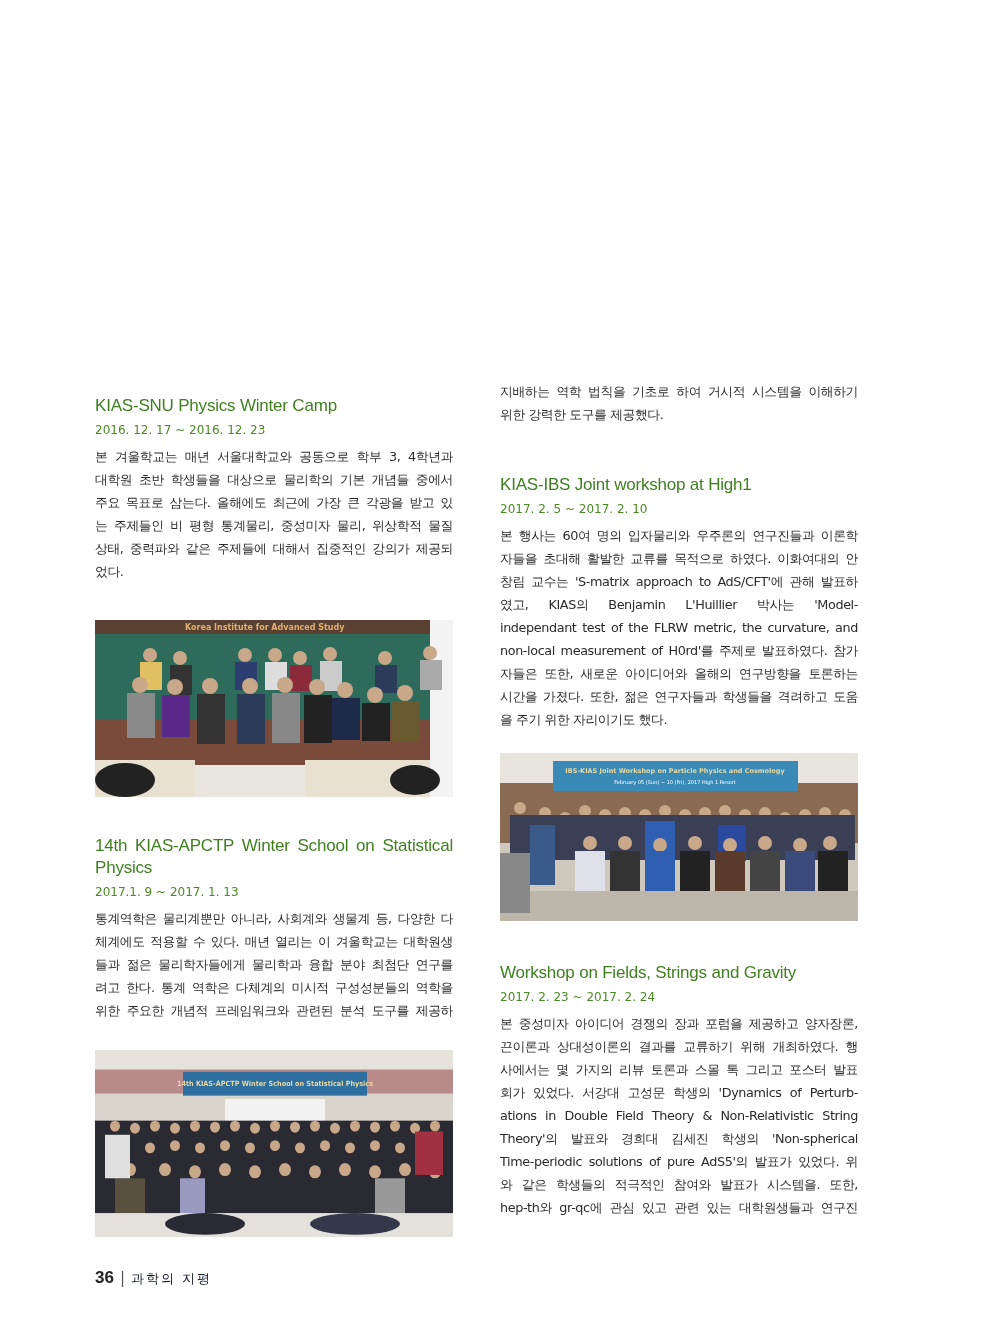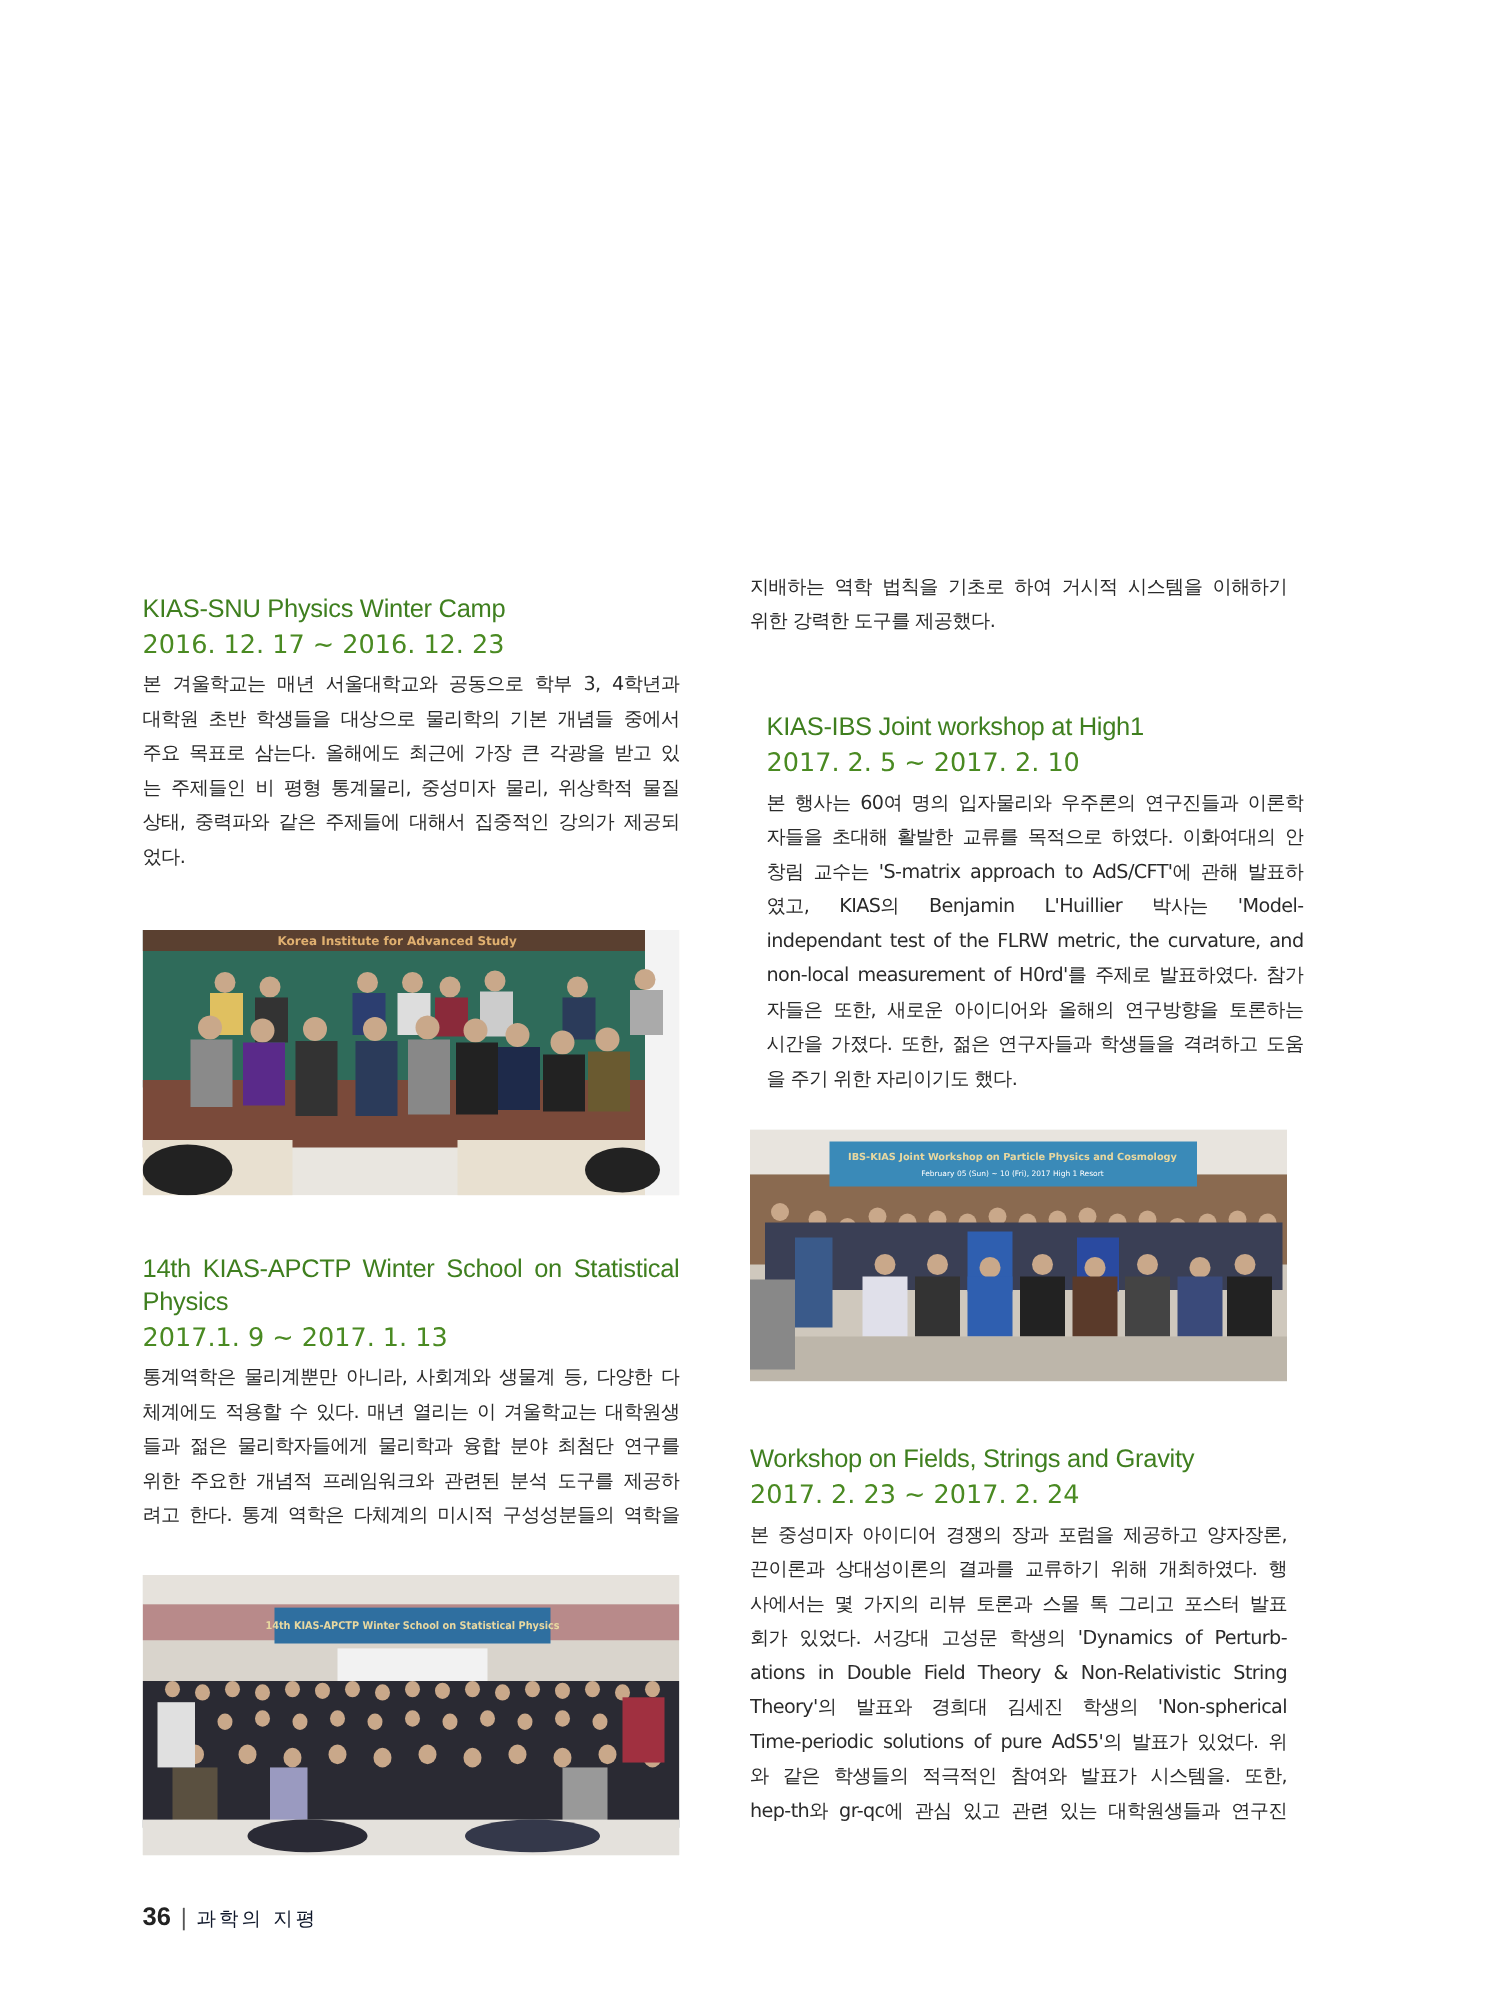--- a/index.html
+++ b/index.html
@@ -3,21 +3,21 @@
   <meta charset="utf-8">
   <style>
     html, body { margin: 0; padding: 0; background: #ffffff; }
     body { width: 1000px; height: 1333px; position: relative; overflow: hidden;
            font-family: "DejaVu Sans", "Liberation Sans", sans-serif; color: #2b2b2b; }
     .col { position: absolute; width: 358px; }
     .col-left { left: 95px; }
     .col-right { left: 500px; }
     .title { color: #3f7f1f; font-family: "Liberation Sans", sans-serif; font-size: 17px;
              line-height: 22px; margin: 0; font-weight: normal; letter-spacing: -0.2px; }
-    .date { color: #4a8a22; font-size: 17px; line-height: 18px; margin: 4px 0 6px 0;
+    .date { color: #4a8a22; font-size: 12px; line-height: 18px; margin: 4px 0 6px 0;
             font-family: "DejaVu Sans", sans-serif; }
     .body-text { font-size: 12.8px; line-height: 23px; margin: 0; text-align: justify;
                  letter-spacing: -0.4px; color: #2a2a2a; }
     .line { display: block; text-align: justify; text-align-last: justify; white-space: nowrap; overflow: hidden; }
     .line.last { text-align-last: left; }
     .photo { position: absolute; overflow: hidden; }
     .photo svg { display: block; width: 100%; height: 100%; }
     .footer { position: absolute; left: 95px; top: 1268px; font-size: 15px; }
     .page-num { font-weight: bold; color: #222; font-family: "Liberation Sans", sans-serif; font-size: 17px; }
     .sep { color: #555; margin: 0 6px; }
@@ -93,22 +93,22 @@
 <div class="col col-left" style="top:835px;">
   <h2 class="title">
     <span class="line">14th KIAS-APCTP Winter School on Statistical</span>
     <span class="line last">Physics</span>
   </h2>
   <div class="date">2017.1. 9 ~ 2017. 1. 13</div>
   <p class="body-text">
     <span class="line">통계역학은 물리계뿐만 아니라, 사회계와 생물계 등, 다양한 다</span>
     <span class="line">체계에도 적용할 수 있다. 매년 열리는 이 겨울학교는 대학원생</span>
     <span class="line">들과 젊은 물리학자들에게 물리학과 융합 분야 최첨단 연구를</span>
+    <span class="line">려고 한다. 통계 역학은 다체계의 미시적 구성성분들의 역학을</span>
     <span class="line">위한 주요한 개념적 프레임워크와 관련된 분석 도구를 제공하</span>
-    <span class="line">려고 한다. 통계 역학은 다체계의 미시적 구성성분들의 역학을</span>
   </p>
 </div>
 
 <div class="photo" style="left:95px; top:1050px; width:358px; height:187px;">
   <svg viewBox="0 0 358 172" preserveAspectRatio="none">
     <rect width="358" height="172" fill="#d9d4cc"></rect>
     <rect x="0" y="0" width="358" height="18" fill="#e6e2dc"></rect>
     <rect x="0" y="18" width="358" height="22" fill="#b88a8a"></rect>
     <rect x="88" y="20" width="184" height="22" fill="#2f6fa0"></rect>
     <text x="180" y="33" font-size="6.5" fill="#e8d8a0" text-anchor="middle" font-family="DejaVu Sans, sans-serif" font-weight="bold">14th KIAS-APCTP Winter School on Statistical Physics</text>
@@ -170,21 +170,21 @@
   </svg>
 </div>
 
 <div class="col col-right" style="top:380px;">
   <p class="body-text">
     <span class="line">지배하는 역학 법칙을 기초로 하여 거시적 시스템을 이해하기</span>
     <span class="line last">위한 강력한 도구를 제공했다.</span>
   </p>
 </div>
 
-<div class="col col-right" style="top:474px;margin-left:11px;">
+<div class="col col-right" style="top:474px;">
   <h2 class="title">KIAS-IBS Joint workshop at High1</h2>
   <div class="date">2017. 2. 5 ~ 2017. 2. 10</div>
   <p class="body-text">
     <span class="line">본 행사는 60여 명의 입자물리와 우주론의 연구진들과 이론학</span>
     <span class="line">자들을 초대해 활발한 교류를 목적으로 하였다. 이화여대의 안</span>
     <span class="line">창림 교수는 'S-matrix approach to AdS/CFT'에 관해 발표하</span>
     <span class="line">였고, KIAS의 Benjamin L'Huillier 박사는 'Model-</span>
     <span class="line">independant test of the FLRW metric, the curvature, and</span>
     <span class="line">non-local measurement of H0rd'를 주제로 발표하였다. 참가</span>
     <span class="line">자들은 또한, 새로운 아이디어와 올해의 연구방향을 토론하는</span>

